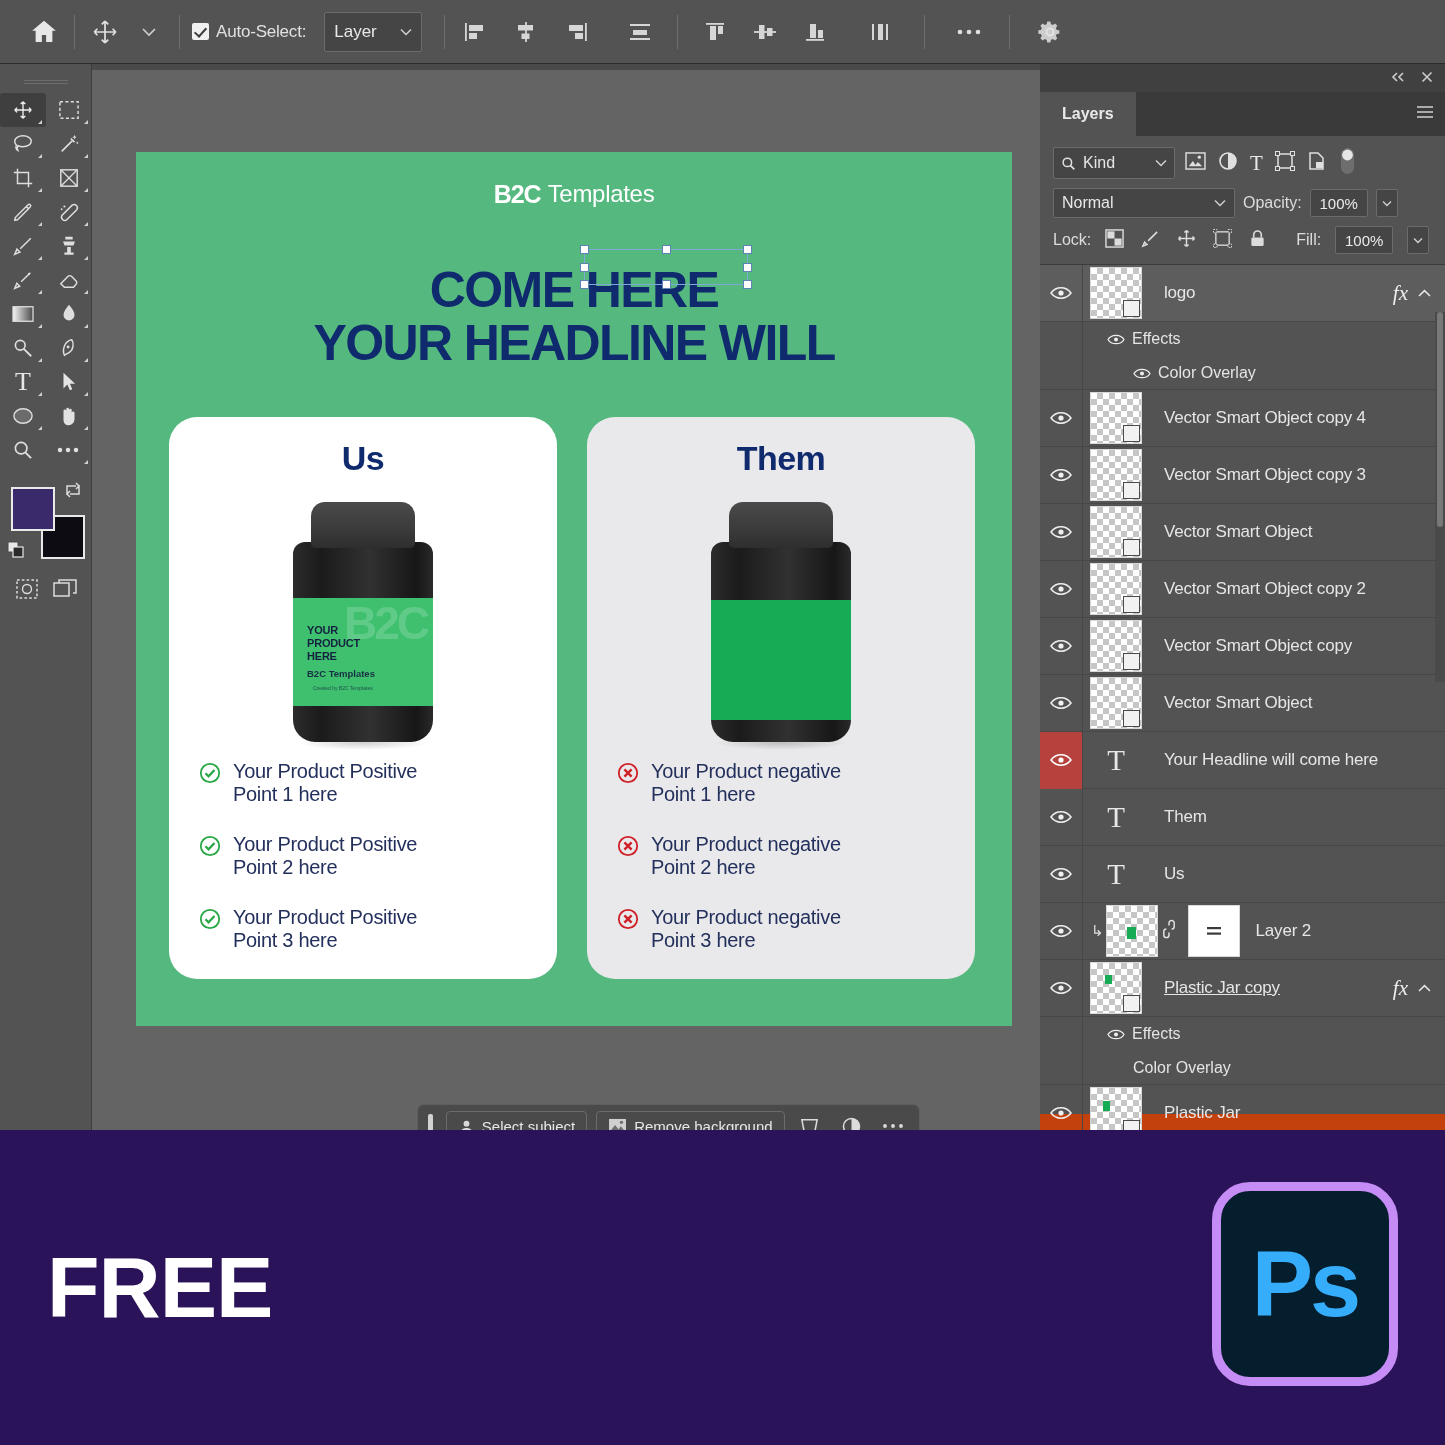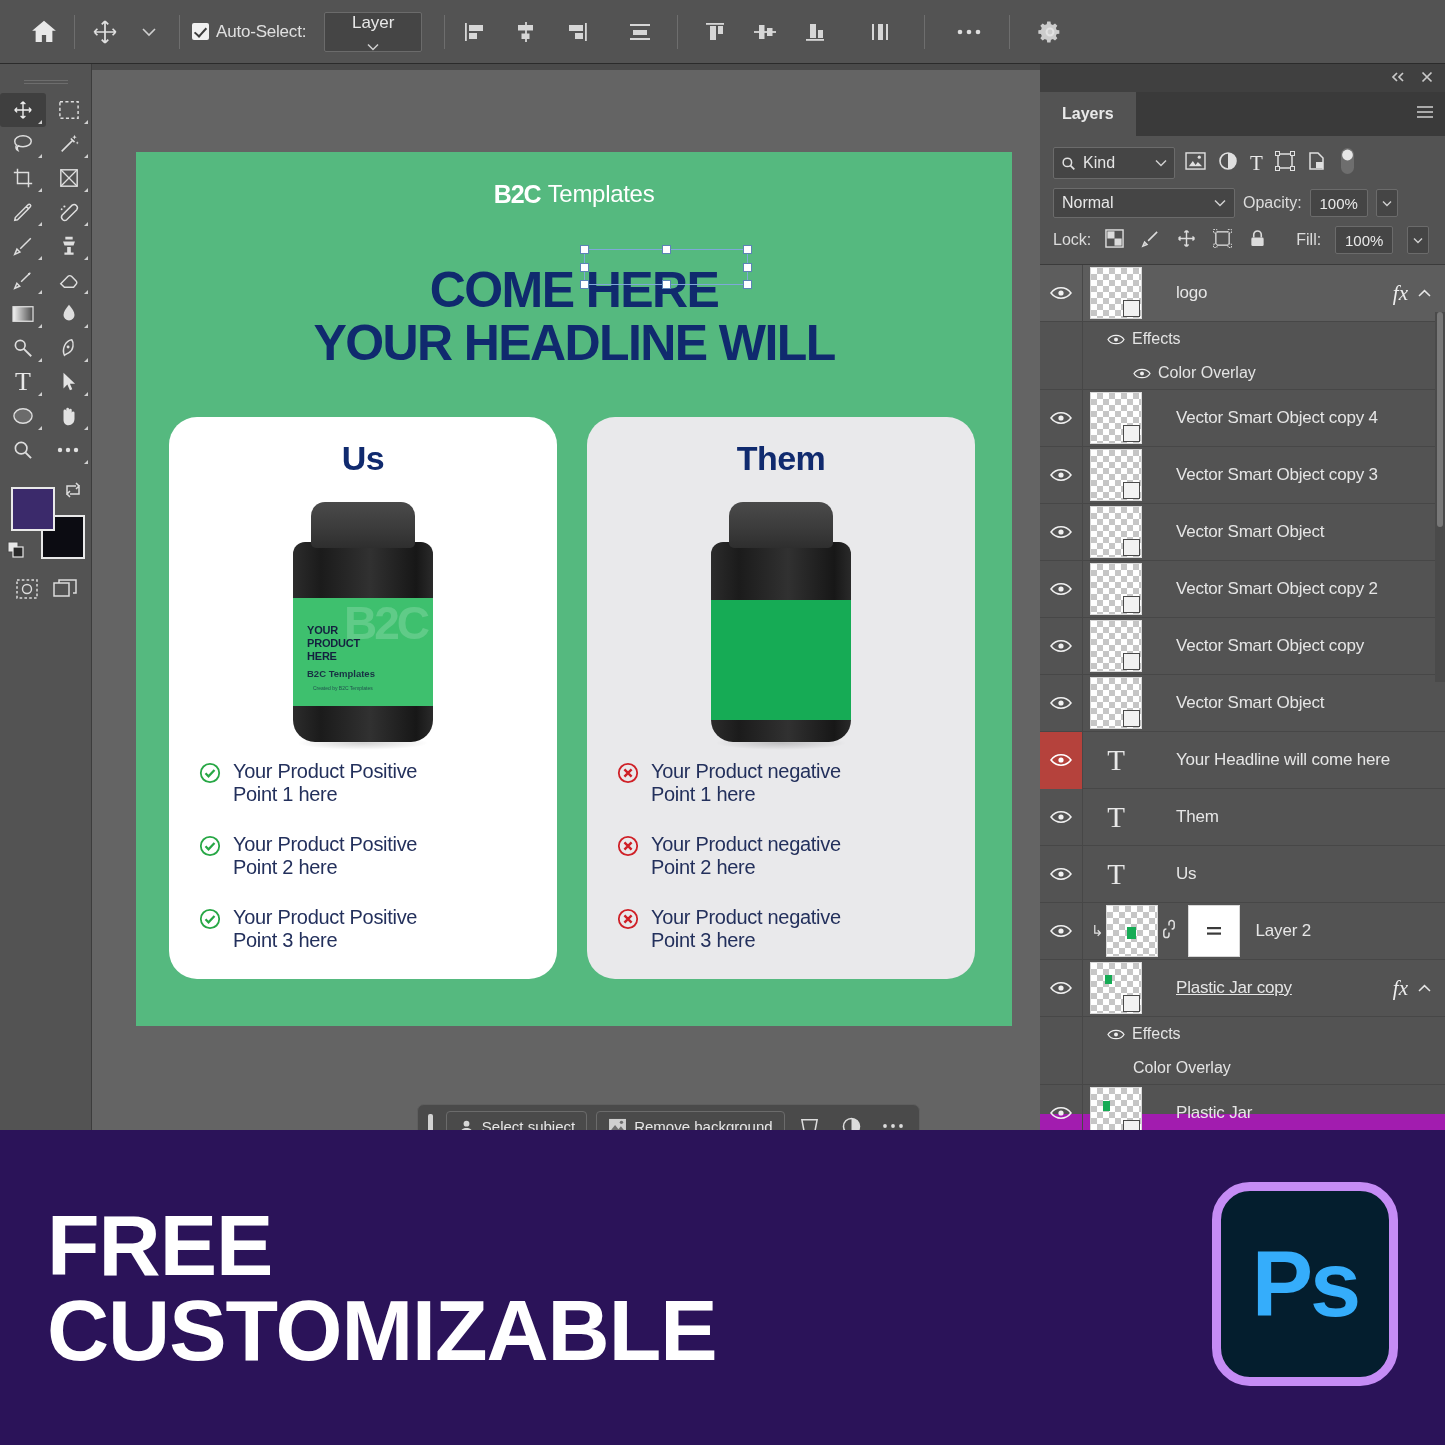--- a/index.html
+++ b/index.html
@@ -29,21 +29,21 @@
   }
   .chk::after {
     content: ""; position: absolute; left: 5px; top: 2px;
     width: 5px; height: 10px; border: solid #3b3b3b;
     border-width: 0 2.4px 2.4px 0; transform: rotate(42deg);
   }
   .layer-select {
     background: #454545; border: 1px solid #6b6b6b; border-radius: 2px;
     height: 40px; width: 98px; display: flex; align-items: center;
     justify-content: space-between; padding: 0 9px; color: #e8e8e8;
-    font-size: 17px; margin-left: 14px; flex-direction: column;
+    font-size: 17px; margin-left: 14px;
   }
   .align-group { display: flex; align-items: center; gap: 4px; }
   .align-btn { width: 46px; height: 42px; display: flex; align-items: center; justify-content: center; }
 
   
   .toolbar {
     position: absolute; left: 0; top: 64px; width: 92px; height: 1066px;
     background: #535353; border-right: 1px solid #3c3c3c;
     padding-top: 16px;
   }
@@ -168,21 +168,21 @@
   .ctx-btn {
     height: 30px; border: 1px solid #6b6b6b; border-radius: 4px;
     display: flex; align-items: center; gap: 7px; padding: 0 11px;
     color: #e7e7e7; font-size: 15px; white-space: nowrap;
   }
   .ctx-icon-btn { width: 34px; height: 30px; display: flex; align-items: center; justify-content: center; color: #ddd; }
 
   
   .right-dock {
     position: absolute; left: 1040px; top: 64px; width: 405px; height: 1066px;
-    background: #a21caf;
+    background: #c2410c;
   }
   .dock-top {
     height: 28px; background: #404040; display: flex; align-items: center;
     justify-content: flex-end; gap: 14px; padding-right: 12px; color: #c9c9c9;
   }
   .panel-tabs { height: 44px; background: #3a3a3a; display: flex; align-items: stretch; position: relative; }
   .panel-tab {
     background: #535353; color: #e9e9e9; font-size: 16px; font-weight: 700;
     display: flex; align-items: center; padding: 0 22px;
   }
@@ -235,21 +235,21 @@
   }
   .thumb .so-badge {
     position: absolute; right: 1px; bottom: 1px; width: 17px; height: 17px;
     background: #f2f2f2; border: 1px solid #4a4a4a;
   }
   .thumb .chip { position: absolute; left: 40%; top: 42%; width: 9px; height: 12px; background: #16ab55; }
   .t-glyph {
     width: 52px; margin-left: 7px; flex: none; text-align: center;
     color: #e8e8e8; font-family: "Liberation Serif", serif; font-size: 29px;
   }
-  .lname { color: #e6e6e6; font-size: 17px; margin-left: 34px; letter-spacing: -0.2px; }
+  .lname { color: #e6e6e6; font-size: 17px; margin-left: 22px; letter-spacing: -0.2px; }
   .lname.editing { text-decoration: underline; }
   .fx-cell { position: absolute; right: 14px; display: flex; align-items: center; gap: 10px; color: #eee; }
   .fx-i { font-family: "Liberation Serif", serif; font-style: italic; font-size: 21px; }
   .sub-row { display: flex; align-items: center; height: 34px; }
   .sub-row .eye-cell { height: 34px; }
   .sub-label { color: #e4e4e4; font-size: 16px; }
   .sub-eff { margin-left: 24px; }
   .sub-ovl { margin-left: 50px; }
   .clip-arrow { color: #ddd; font-size: 15px; margin-left: 8px; }
   .mask-thumb {
@@ -1118,20 +1118,19 @@
 
       <div class="panel-scroll">
           <i></i>
         </div>
     </div>
   </div>
 
   <div class="banner">
     <div class="banner-text">
       <div class="b-l1">FREE</div>
-      <div class="b-l2">CUSTOMIZABLE</div>
     </div>
     <div class="ps-logo">
       <span>Ps</span>
     </div>
   </div>
 
 </div>
 
 </body></html>

